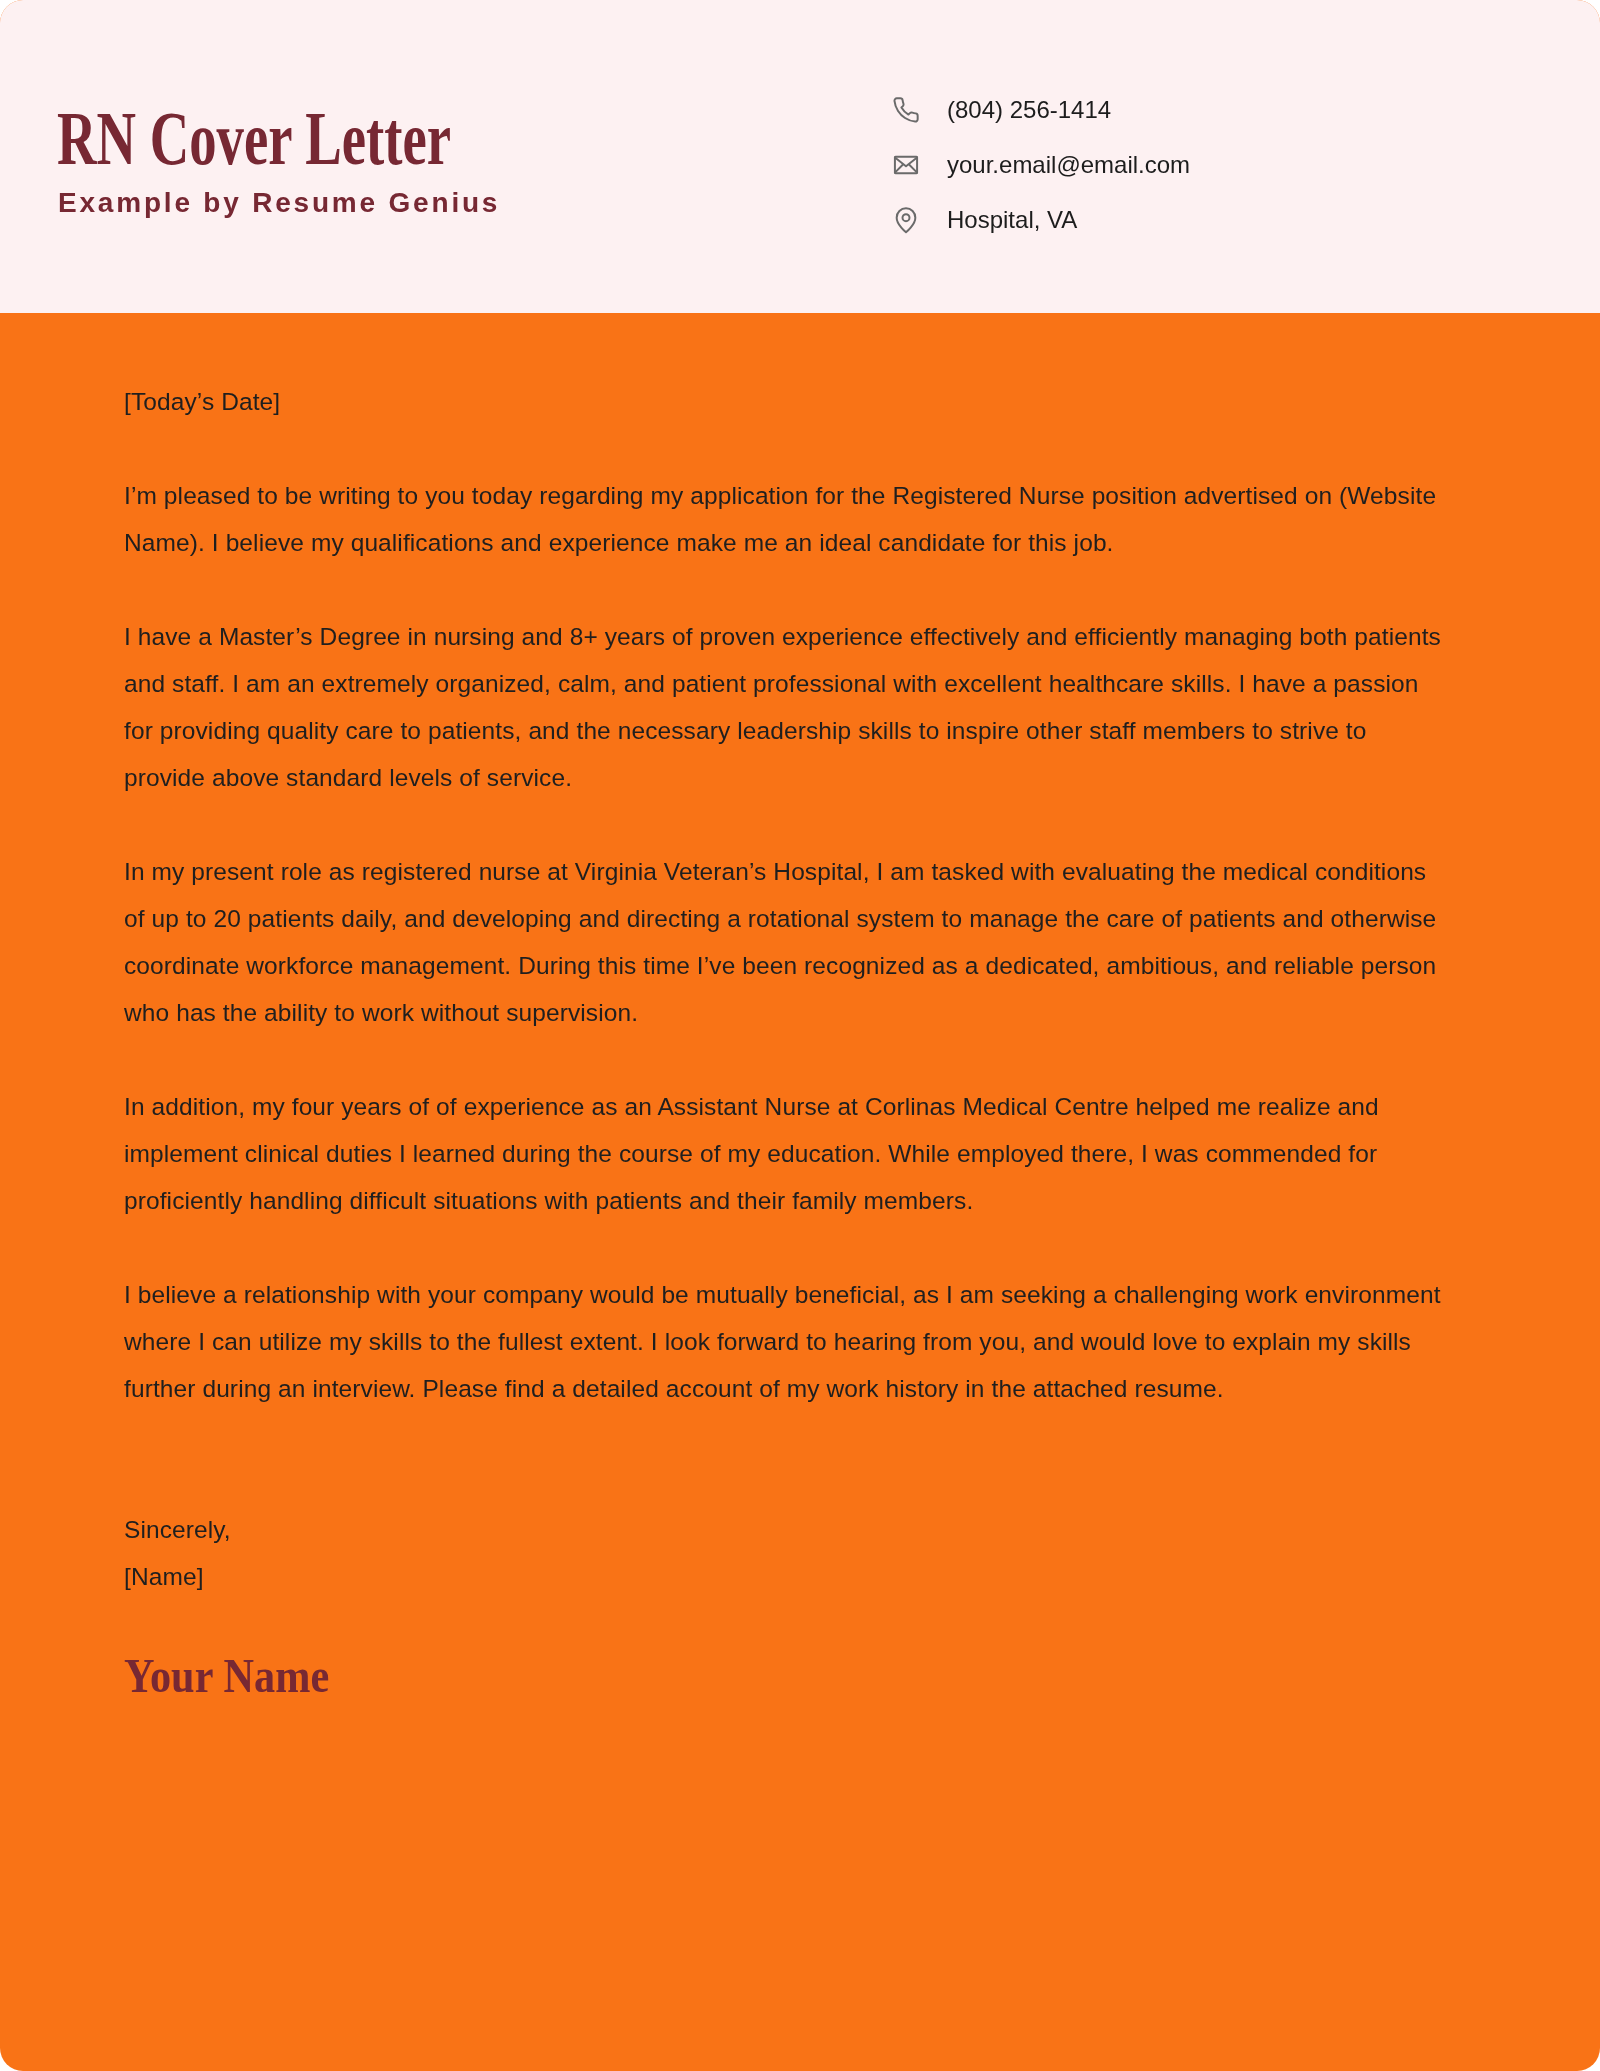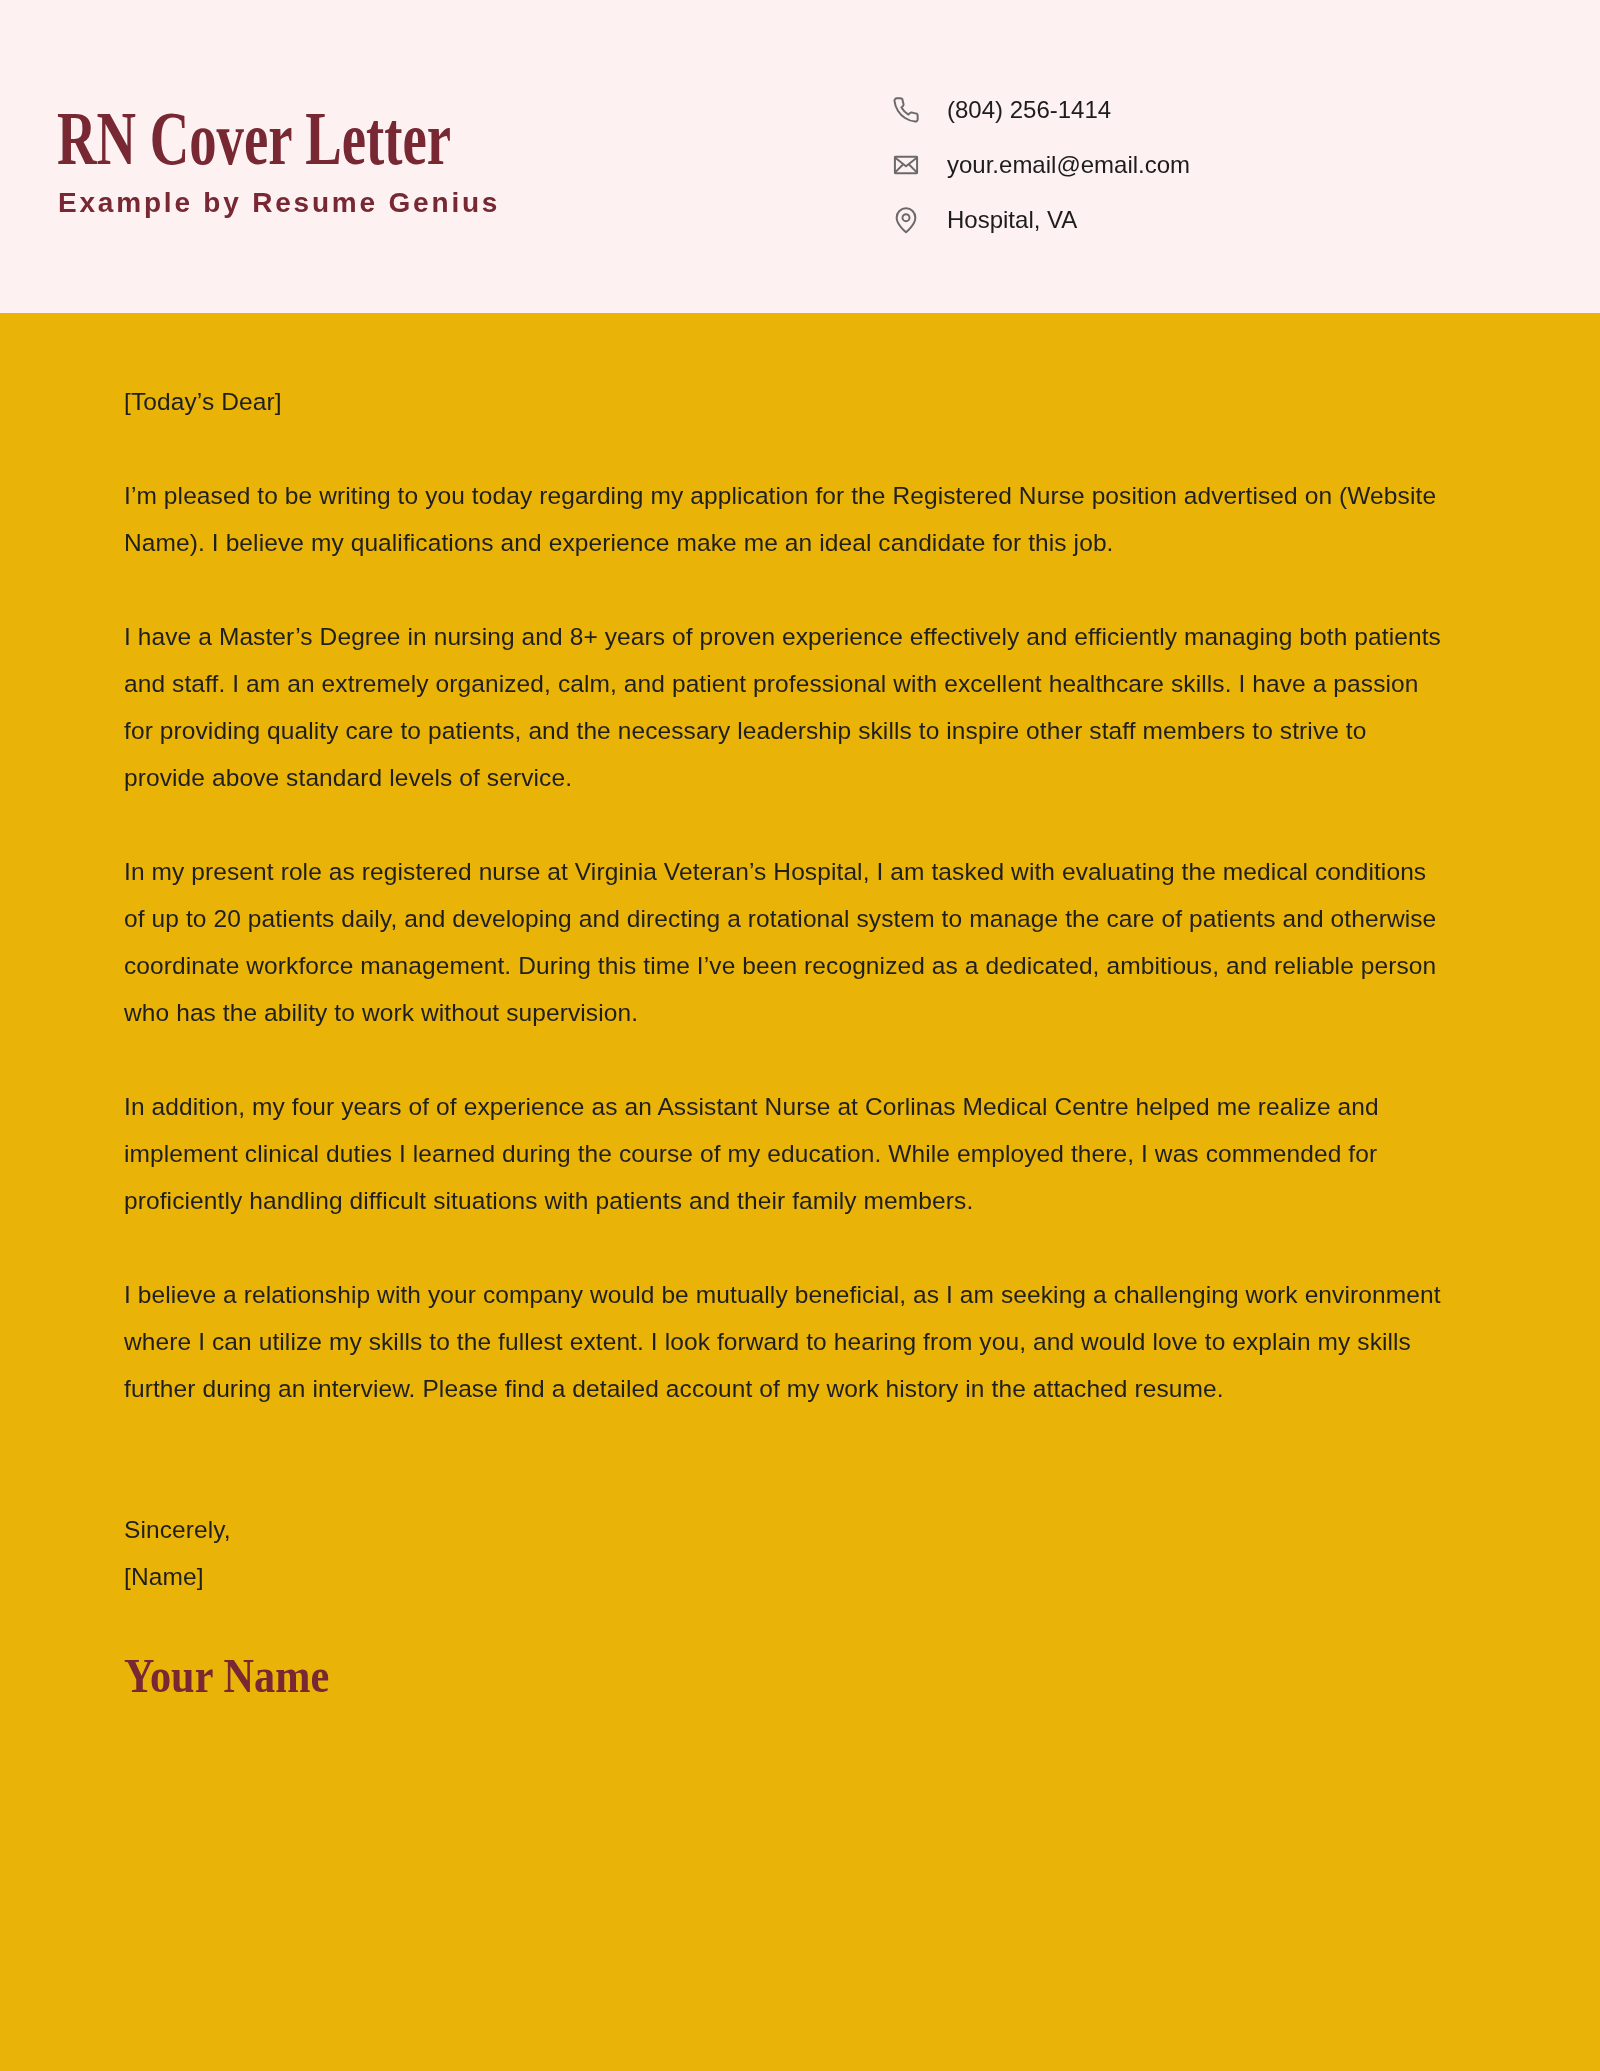--- a/index.html
+++ b/index.html
@@ -4,23 +4,24 @@
 <style>
   html, body {
     margin: 0;
     padding: 0;
     background: #ffffff;
   }
   .page {
     position: relative;
     width: 1600px;
     height: 2071px;
-    background: #eab308;
+    background: #f97316;
     overflow: hidden;
     font-family: "Liberation Sans", sans-serif;
+    border-radius: 23px;
   }
 
   
   .header {
     position: relative;
     width: 100%;
     height: 313px;
     background: #fdf1f2;
   }
   .header-title {
@@ -148,21 +149,21 @@
             <path d="M20 10c0 6-8 12.5-8 12.5S4 16 4 10a8 8 0 0 1 16 0z"></path>
             <circle cx="12" cy="10" r="3"></circle>
           </svg>
         </span>
         <span class="contact-text">Hospital, VA</span>
       </div>
     </div>
   </div>
 
   <div class="letter">
-    <div class="line">[Today’s Dear]</div>
+    <div class="line">[Today’s Date]</div>
 
 
     <p>I’m pleased to be writing to you today regarding my application for the Registered Nurse position advertised on (Website Name). I believe my qualifications and experience make me an ideal candidate for this job.</p>
     <p>I have a Master’s Degree in nursing and 8+ years of proven experience effectively and efficiently managing both patients and staff. I am an extremely organized, calm, and patient professional with excellent healthcare skills. I have a passion for providing quality care to patients, and the necessary leadership skills to inspire other staff members to strive to provide above standard levels of service.</p>
     <p>In my present role as registered nurse at Virginia Veteran’s Hospital, I am tasked with evaluating the medical conditions of up to 20 patients daily, and developing and directing a rotational system to manage the care of patients and otherwise coordinate workforce management. During this time I’ve been recognized as a dedicated, ambitious, and reliable person who has the ability to work without supervision.</p>
     <p>In addition, my four years of of experience as an Assistant Nurse at Corlinas Medical Centre helped me realize and implement clinical duties I learned during the course of my education. While employed there, I was commended for proficiently handling difficult situations with patients and their family members.</p>
     <p>I believe a relationship with your company would be mutually beneficial, as I am seeking a challenging work environment where I can utilize my skills to the fullest extent. I look forward to hearing from you, and would love to explain my skills further during an interview. Please find a detailed account of my work history in the attached resume.</p>
 
     <div class="closing-block">
       <div class="line">Sincerely,</div>

